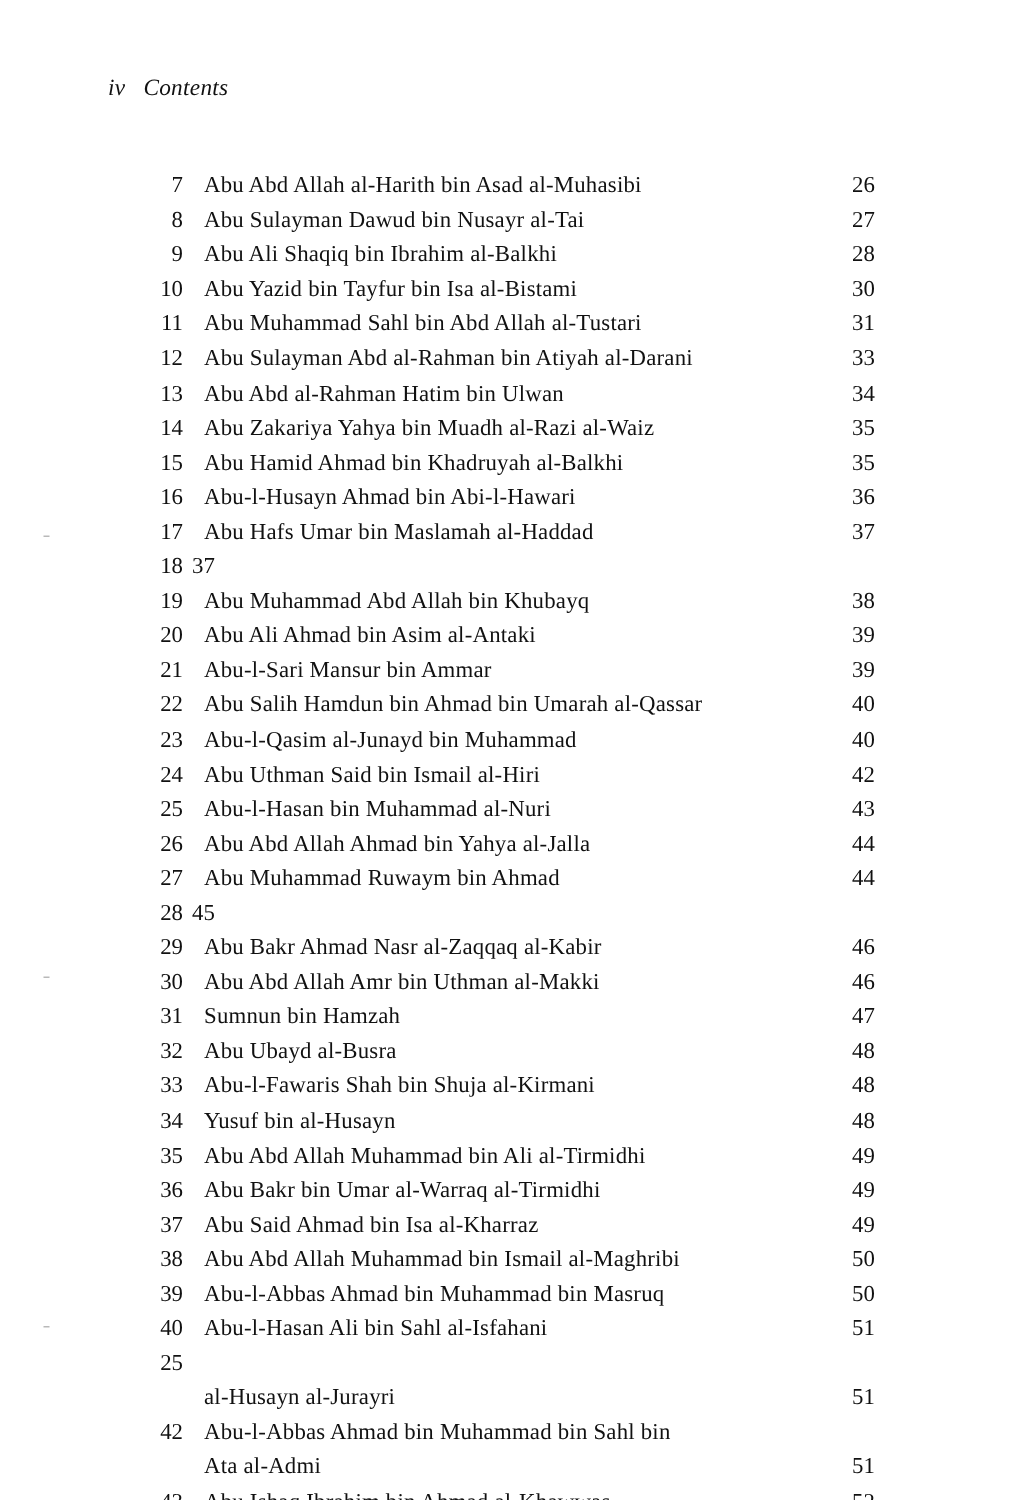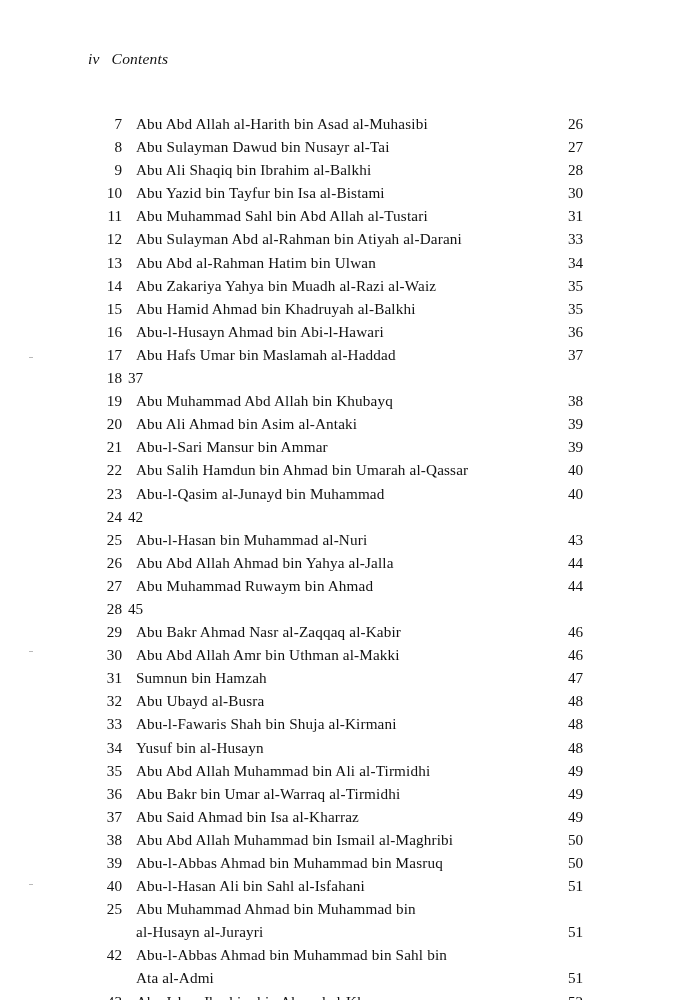--- a/index.html
+++ b/index.html
@@ -16,21 +16,21 @@
     overflow: hidden;
   }
   .page {
     position: absolute;
     left: 0; top: 0;
     width: 685px;
     height: 1000px;
   }
   .running-head {
     position: absolute;
-    left: 88px;
+    left: 72px;
     top: 50px;
     font-size: 15.5px;
     letter-spacing: 0.2px;
     white-space: nowrap;
     font-family: Liberation Serif, serif;
   }
   .running-head .folio {
     font-style: italic;
     margin-right: 12px;
   }
@@ -170,20 +170,21 @@
         <span class="entry">Abu Salih Hamdun bin Ahmad bin Umarah al-Qassar</span>
         <span class="page-no">40</span>
       </div>
       <div class="toc-row">
         <span class="num">23</span>
         <span class="entry">Abu-l-Qasim al-Junayd bin Muhammad</span>
         <span class="page-no">40</span>
       </div>
       <div class="toc-row">
         <span class="num">24</span>
+        <span class="entry">Abu Uthman Said bin Ismail al-Hiri</span>
         <span class="page-no">42</span>
       </div>
       <div class="toc-row">
         <span class="num">25</span>
         <span class="entry">Abu-l-Hasan bin Muhammad al-Nuri</span>
         <span class="page-no">43</span>
       </div>
       <div class="toc-row">
         <span class="num">26</span>
         <span class="entry">Abu Abd Allah Ahmad bin Yahya al-Jalla</span>
@@ -253,21 +254,20 @@
         <span class="entry">Abu-l-Abbas Ahmad bin Muhammad bin Masruq</span>
         <span class="page-no">50</span>
       </div>
       <div class="toc-row">
         <span class="num">40</span>
         <span class="entry">Abu-l-Hasan Ali bin Sahl al-Isfahani</span>
         <span class="page-no">51</span>
       </div>
       <div class="toc-row">
         <span class="num">25</span>
-        <span class="entry">Abu Muhammad Ahmad bin Muhammad bin</span>
         <span class="page-no"></span>
       </div>
       <div class="toc-row">
         <span class="num"></span>
         <span class="entry cont">al-Husayn al-Jurayri</span>
         <span class="page-no">51</span>
       </div>
       <div class="toc-row">
         <span class="num">42</span>
         <span class="entry">Abu-l-Abbas Ahmad bin Muhammad bin Sahl bin</span>

